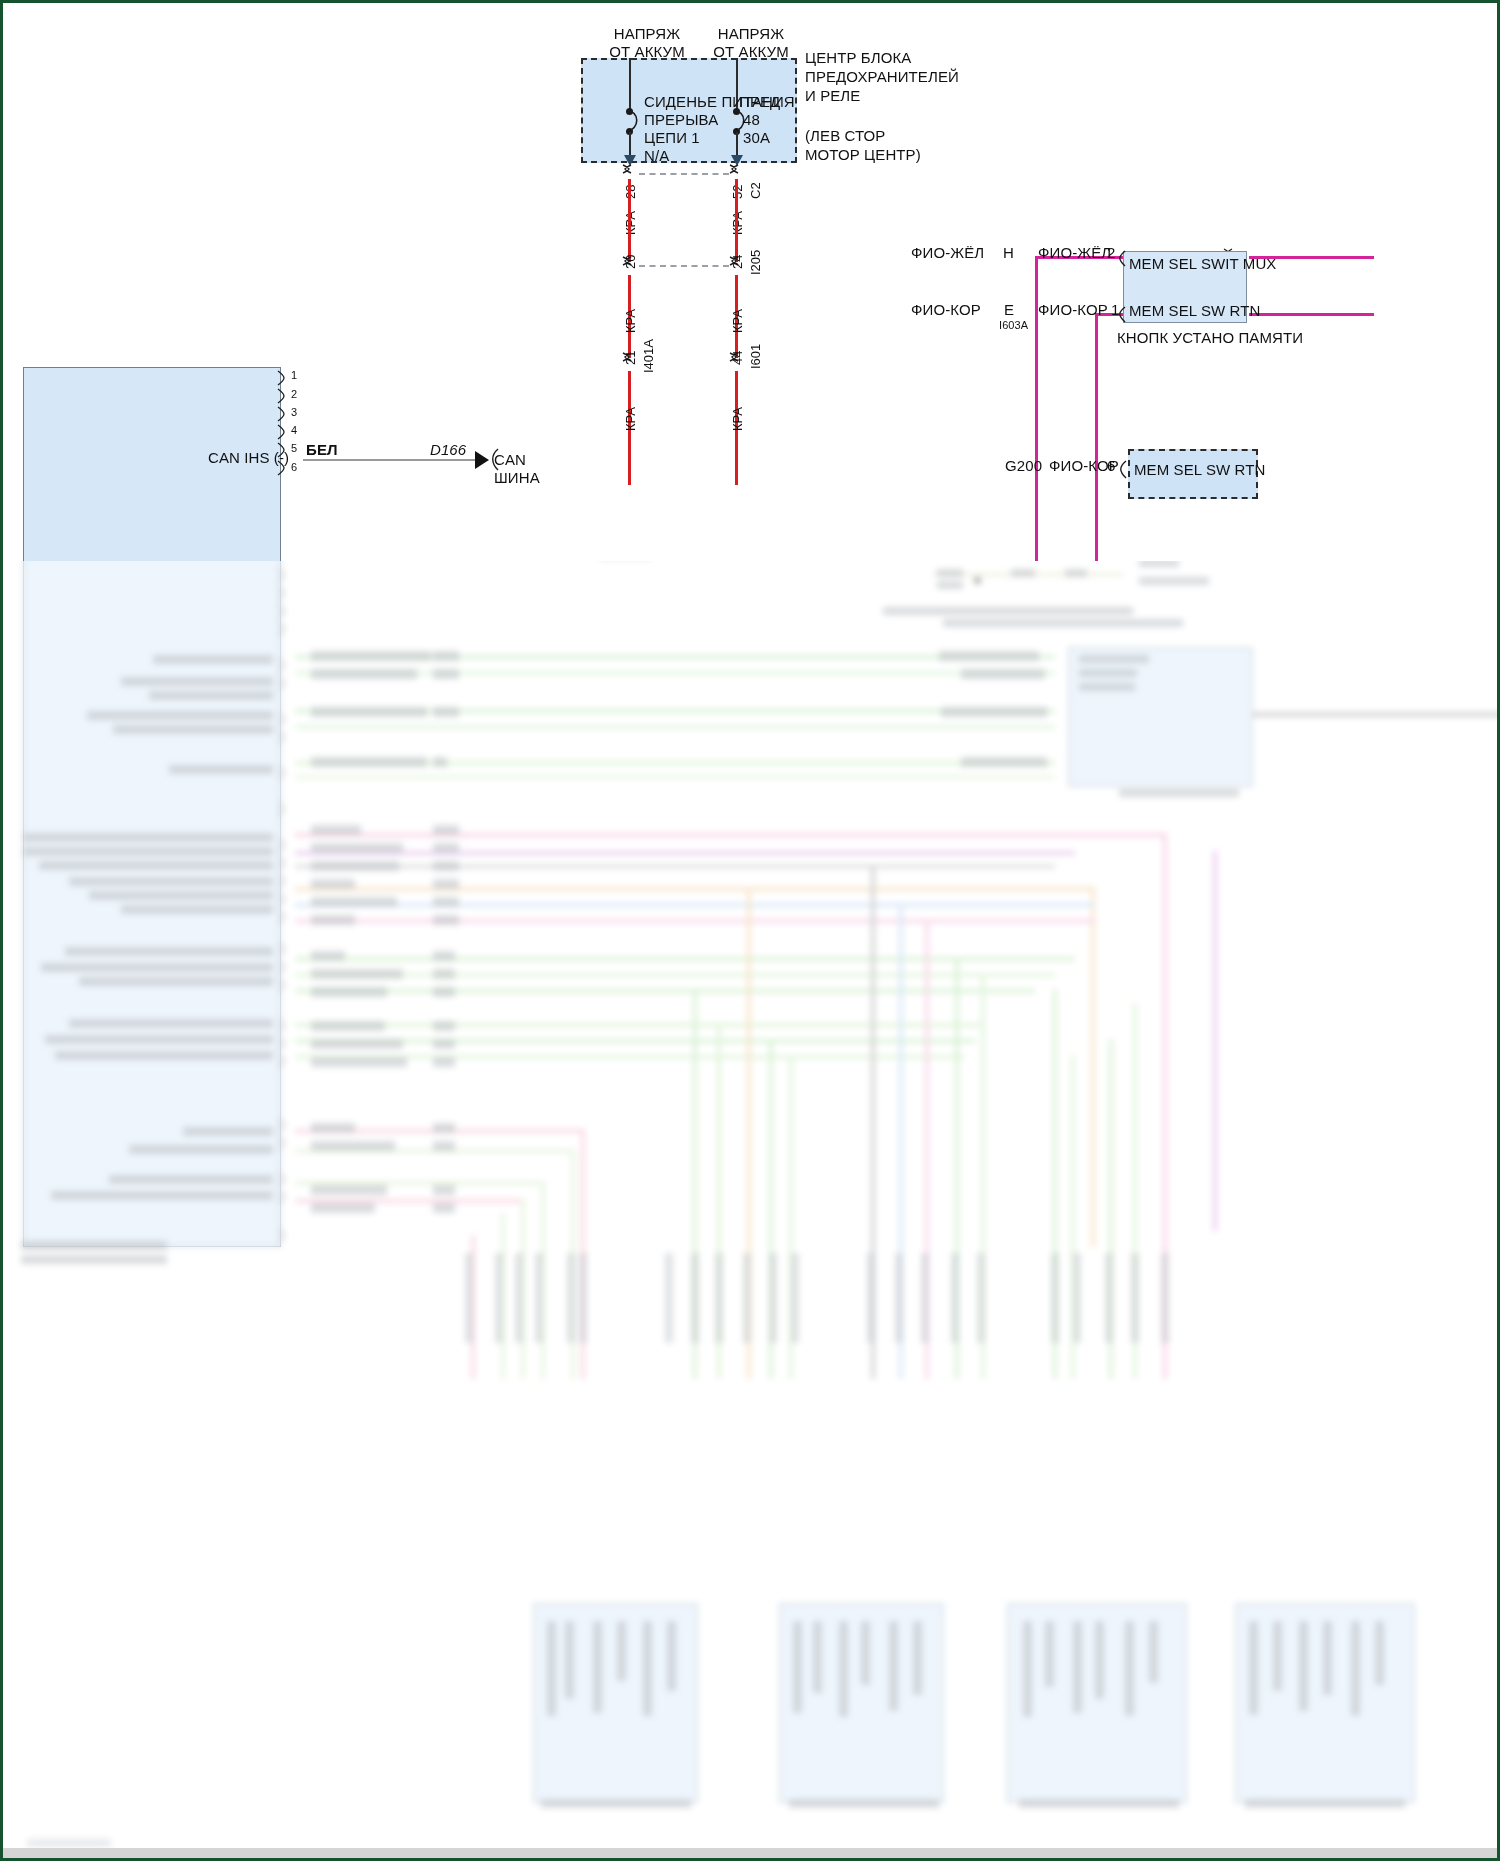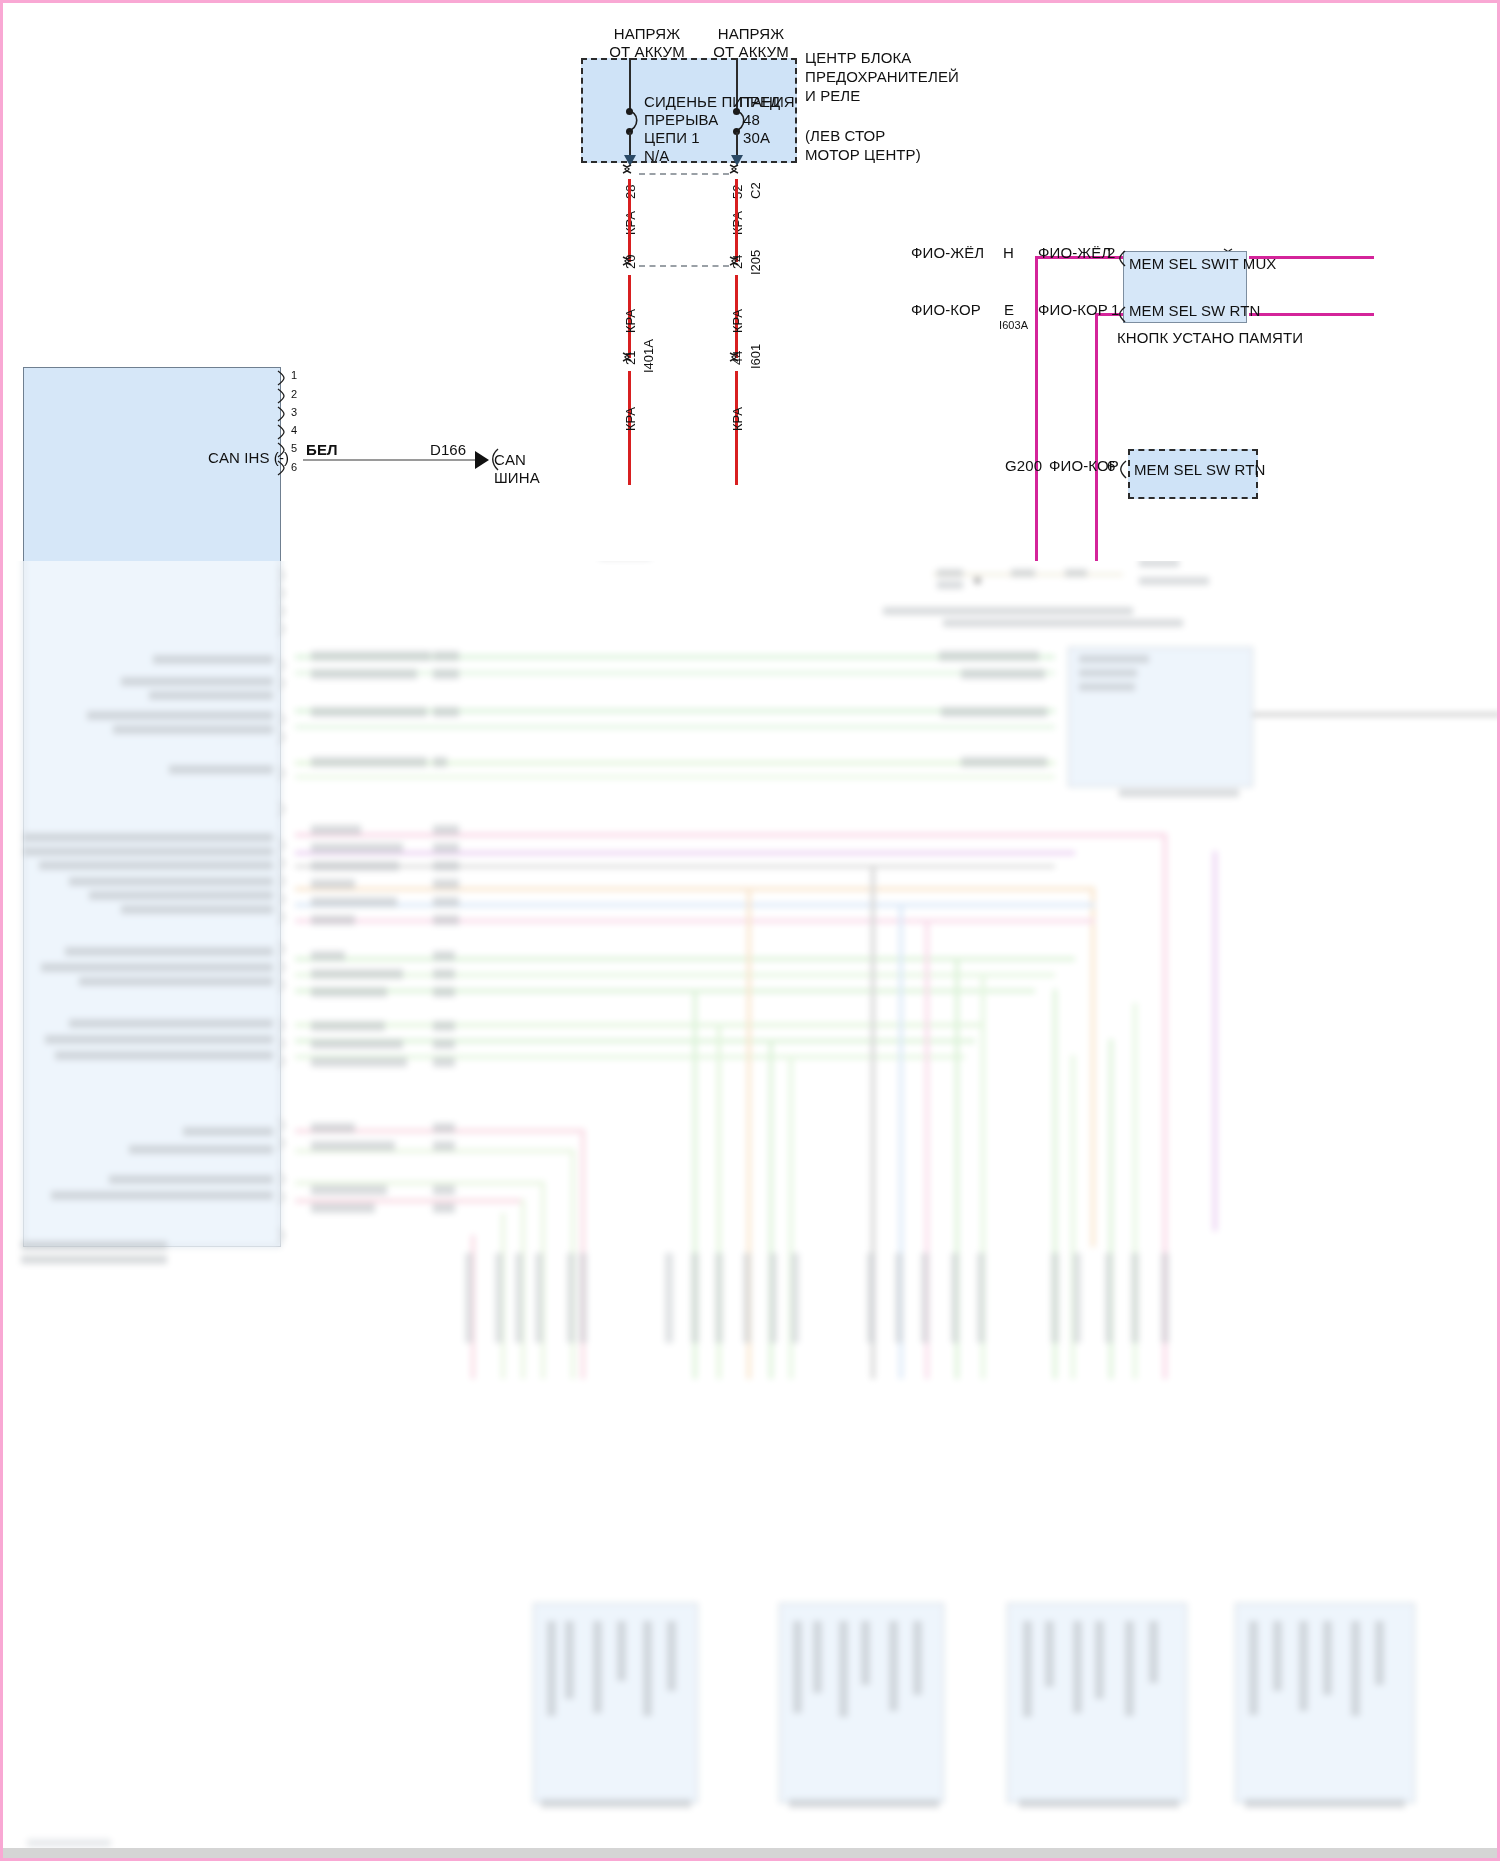--- a/index.html
+++ b/index.html
@@ -3,21 +3,21 @@
 <meta charset="utf-8">
 <style>
   html,body{margin:0;padding:0;background:#8d8d8d;}
   body{font-family:"Liberation Sans","DejaVu Sans",sans-serif;}
   #page{
     position:relative;
     width:1500px;height:1861px;
     background:#ffffff;
     overflow:hidden;
     box-sizing:border-box;
-    border:3px solid #f9a8d4;
+    border:3px solid #14532d;
   }
   #canvas{position:absolute;inset:0;}
   .abs{position:absolute;}
   .txt{
     position:absolute;
     font-size:15px;
     color:#111;
     white-space:pre;
     line-height:1.18;
     letter-spacing:.1px;
@@ -246,21 +246,21 @@
     <div class="txt sm" style="left:288px;top:403px;">3</div>
     <div class="txt sm" style="left:288px;top:421px;">4</div>
     <div class="txt sm" style="left:288px;top:439px;">5</div>
     <div class="txt sm" style="left:288px;top:458px;">6</div>
 
     <div class="txt" style="left:205px;top:446px;">CAN IHS (-)</div>
 
     <div class="w wgry" style="left:300px;top:456px;width:175px;height:2.4px;"></div>
     <div class="arrrt" style="left:472px;top:448px;"></div>
     <div class="txt" style="left:303px;top:438px;font-weight:bold;">БЕЛ</div>
-    <div class="txt" style="left:427px;top:438px;">D166</div>
+    <div class="txt" style="left:427px;top:438px;font-style:italic;">D166</div>
     <svg class="abs" style="left:484px;top:444px;width:16px;height:26px;" viewBox="0 0 16 26">
       <path d="M11 2 C 4 8, 4 16, 11 23" fill="none" stroke="#1d1d1d" stroke-width="1.4"></path>
     </svg>
     <div class="txt" style="left:491px;top:448px;">CAN</div>
     <div class="txt" style="left:491px;top:466px;">ШИНА</div>
 
     <div class="txt" style="left:1002px;top:454px;">G200</div>
     <div class="txt" style="left:1046px;top:454px;">ФИО-КОР</div>
     <div class="txt" style="left:1104px;top:454px;">6</div>
     <svg class="abs" style="left:1113px;top:456px;width:14px;height:22px;" viewBox="0 0 14 22">

